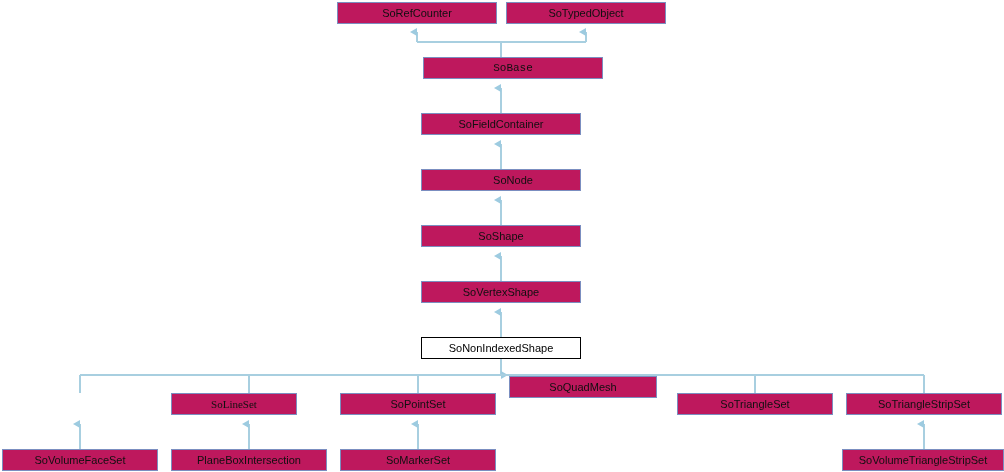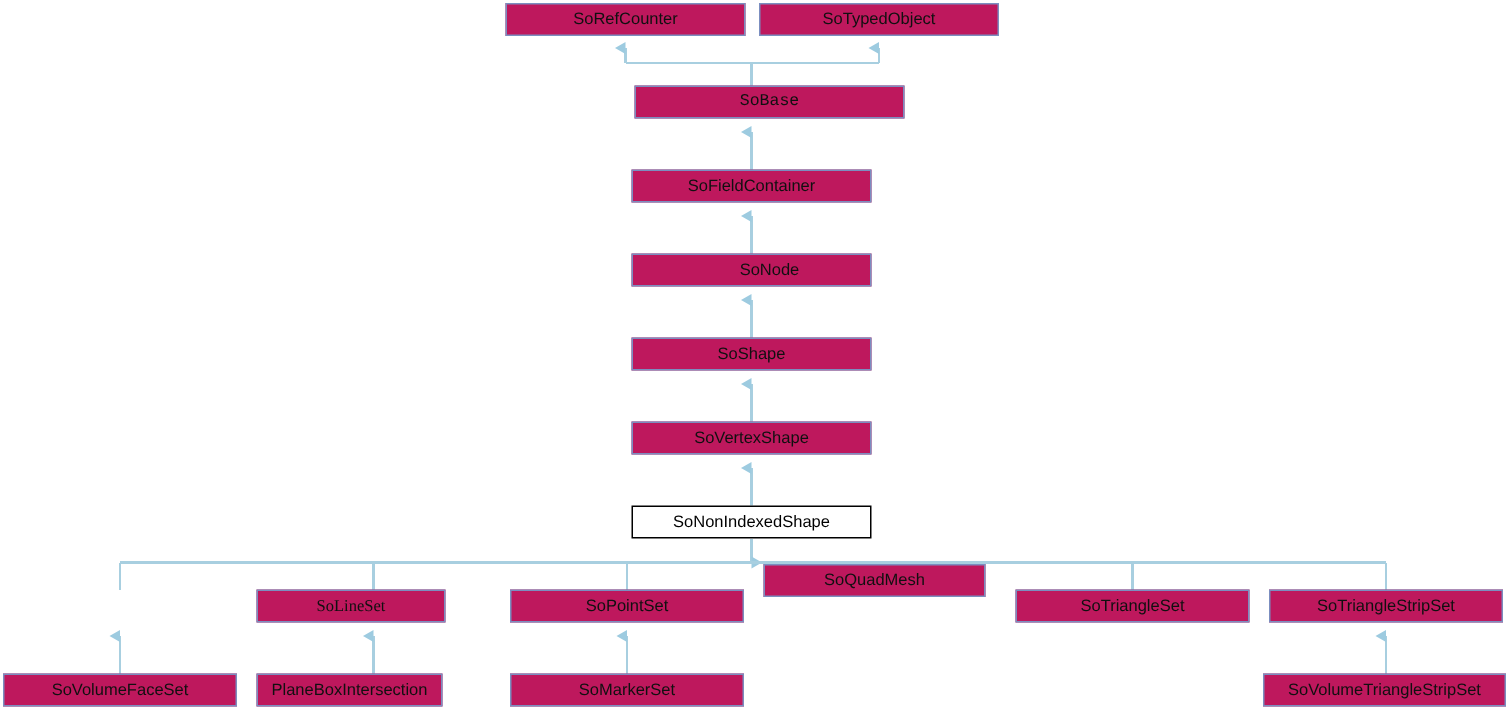--- a/index.html
+++ b/index.html
@@ -95,17 +95,17 @@
   <div class="node" style="left:421px;top:281px;width:160px;">SoVertexShape</div>
   <div class="node current" style="left:421px;top:337px;width:160px;">SoNonIndexedShape</div>
 
   <div class="node" style="left:171px;top:393px;width:126px;font-family:Liberation Serif, serif;">SoLineSet</div>
   <div class="node" style="left:340px;top:393px;width:156px;">SoPointSet</div>
   <div class="node" style="left:509px;top:376px;width:148px;">SoQuadMesh</div>
   <div class="node" style="left:677px;top:393px;width:156px;">SoTriangleSet</div>
   <div class="node" style="left:846px;top:393px;width:156px;">SoTriangleStripSet</div>
 
   <div class="node" style="left:2px;top:449px;width:156px;">SoVolumeFaceSet</div>
-  <div class="node" style="left:171px;top:449px;width:124px;">PlaneBoxIntersection</div>
+  <div class="node" style="left:171px;top:449px;width:156px;">PlaneBoxIntersection</div>
   <div class="node" style="left:340px;top:449px;width:156px;">SoMarkerSet</div>
   <div class="node" style="left:842px;top:449px;width:162px;">SoVolumeTriangleStripSet</div>
 
 </div>
 
 </body></html>

